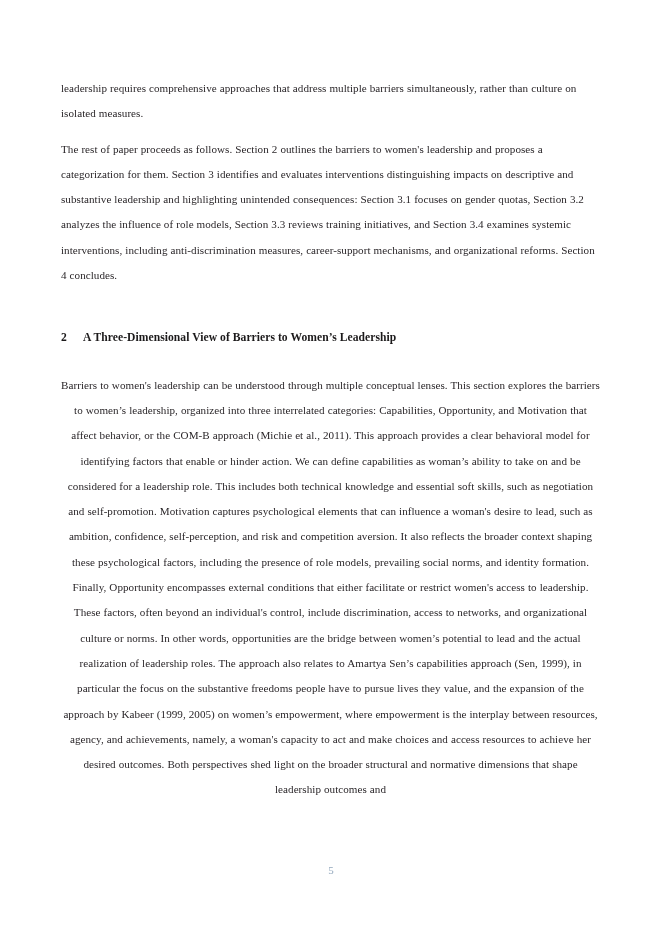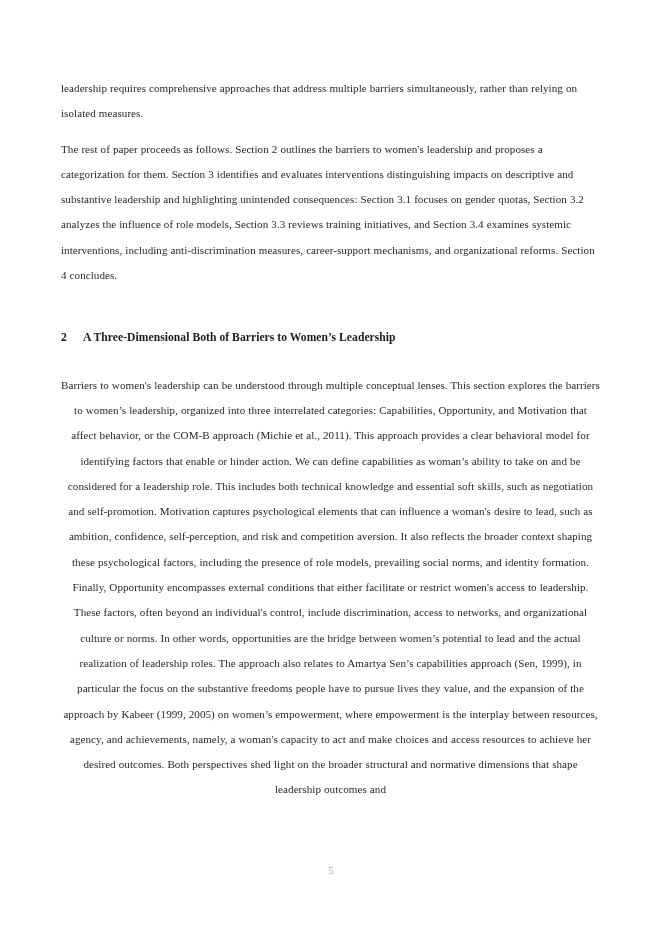--- a/index.html
+++ b/index.html
@@ -72,26 +72,26 @@
     font-family: "Liberation Serif", "DejaVu Serif", serif;
   }
 </style>
 </head>
 <body>
 
 <div class="page">
 
   <div class="content">
 
-    <p class="para">leadership requires comprehensive approaches that address multiple barriers simultaneously, rather than relying on isolated measures.</p>
+    <p class="para">leadership requires comprehensive approaches that address multiple barriers simultaneously, rather than culture on isolated measures.</p>
 
     <p class="para">The rest of paper proceeds as follows. Section 2 outlines the barriers to women's leadership and proposes a categorization for them. Section 3 identifies and evaluates interventions distinguishing impacts on descriptive and substantive leadership and highlighting unintended consequences: Section 3.1 focuses on gender quotas, Section 3.2 analyzes the influence of role models, Section 3.3 reviews training initiatives, and Section 3.4 examines systemic interventions, including anti-discrimination measures, career-support mechanisms, and organizational reforms. Section 4 concludes.</p>
 
     <div class="heading-block">
-      <h2 class="section-heading"><span class="heading-num">2</span><span class="heading-title">A Three-Dimensional Both of Barriers to Women’s Leadership</span></h2>
+      <h2 class="section-heading"><span class="heading-num">2</span><span class="heading-title">A Three-Dimensional View of Barriers to Women’s Leadership</span></h2>
     </div>
 
     <p class="para">Barriers to women's leadership can be understood through multiple conceptual lenses. This section explores the barriers to women’s leadership, organized into three interrelated categories: Capabilities, Opportunity, and Motivation that affect behavior, or the COM-B approach (Michie et al., 2011). This approach provides a clear behavioral model for identifying factors that enable or hinder action. We can define capabilities as woman’s ability to take on and be considered for a leadership role. This includes both technical knowledge and essential soft skills, such as negotiation and self-promotion. Motivation captures psychological elements that can influence a woman's desire to lead, such as ambition, confidence, self-perception, and risk and competition aversion. It also reflects the broader context shaping these psychological factors, including the presence of role models, prevailing social norms, and identity formation. Finally, Opportunity encompasses external conditions that either facilitate or restrict women's access to leadership. These factors, often beyond an individual's control, include discrimination, access to networks, and organizational culture or norms. In other words, opportunities are the bridge between women’s potential to lead and the actual realization of leadership roles. The approach also relates to Amartya Sen’s capabilities approach (Sen, 1999), in particular the focus on the substantive freedoms people have to pursue lives they value, and the expansion of the approach by Kabeer (1999, 2005) on women’s empowerment, where empowerment is the interplay between resources, agency, and achievements, namely, a woman's capacity to act and make choices and access resources to achieve her desired outcomes. Both perspectives shed light on the broader structural and normative dimensions that shape leadership outcomes and</p>
 
   </div>
 
   <div class="page-number">5</div>
 
 </div>
 

